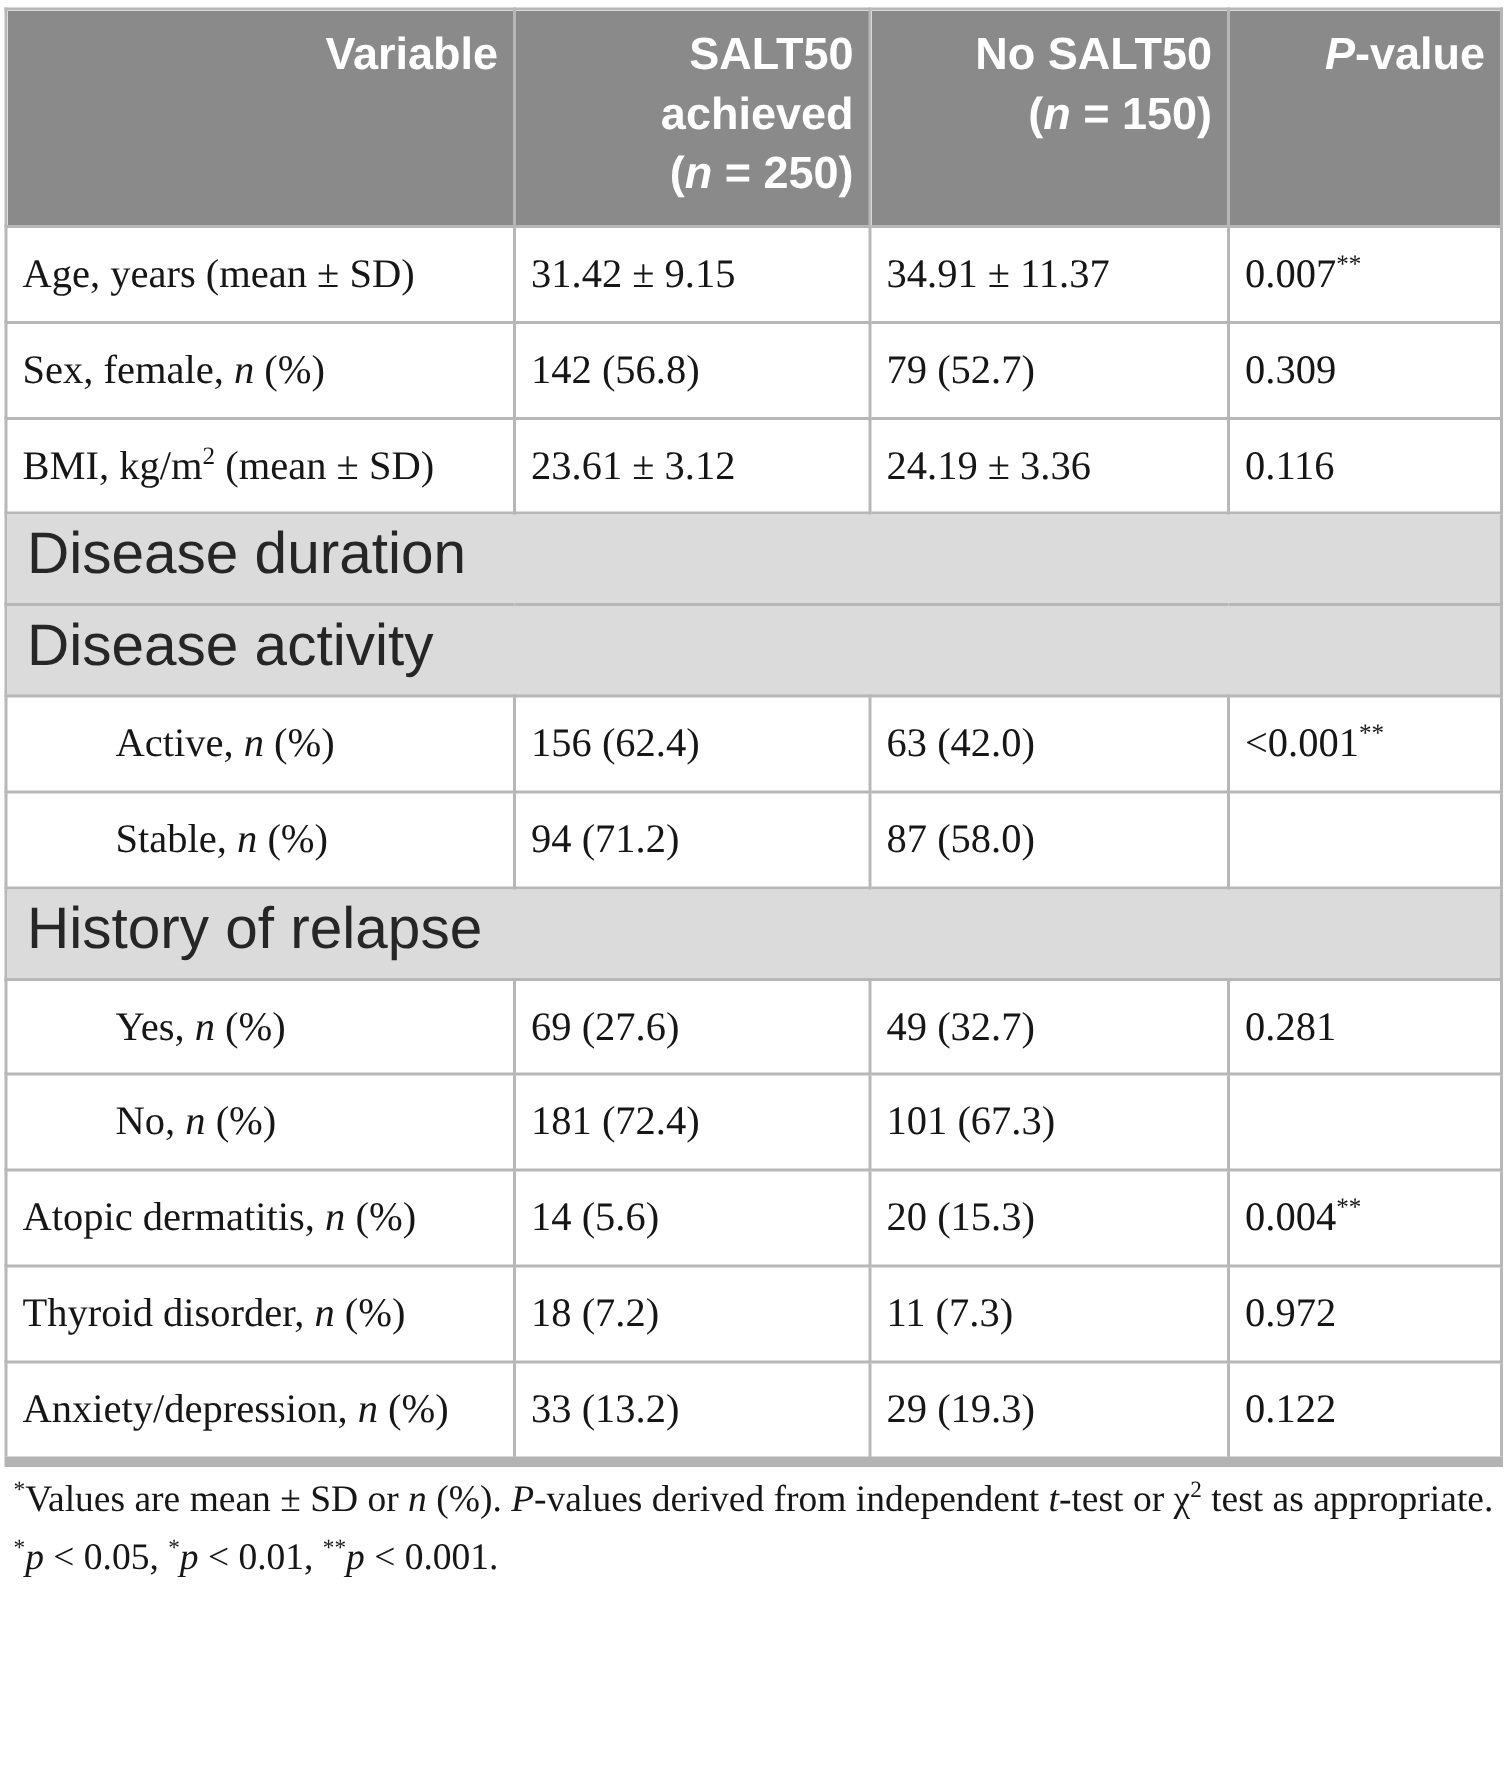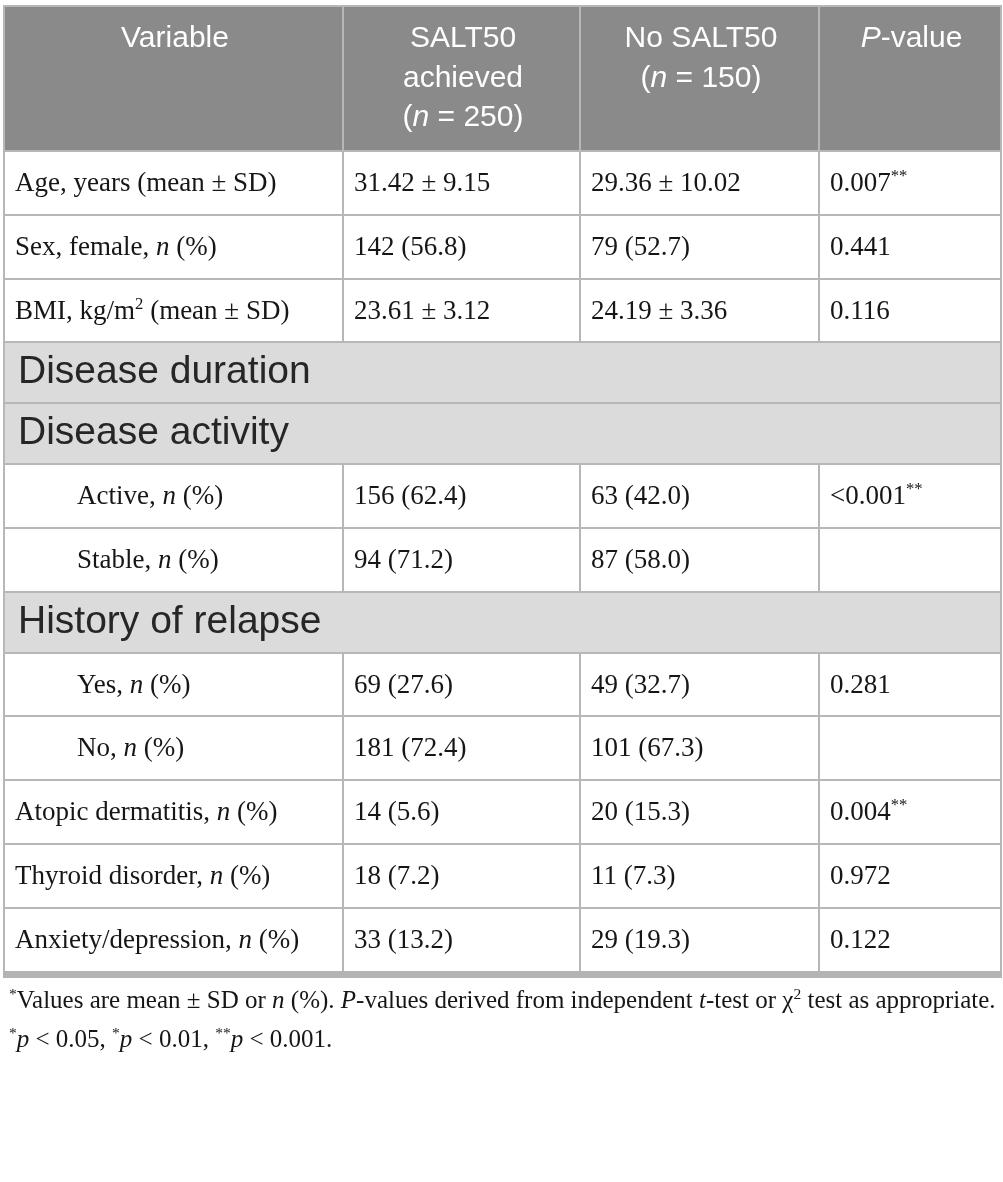--- a/index.html
+++ b/index.html
@@ -23,22 +23,22 @@
   .char-table th, .char-table td {
     border: 2px solid #b7b7b7;
     box-sizing: border-box;
     overflow: hidden;
   }
   .char-table thead th {
     background: #8a8a8a;
     color: #ffffff;
     font-family: "Liberation Sans", sans-serif;
     font-size: 30px;
-    font-weight: normal;
-    text-align: center;
+    font-weight: bold;
+    text-align: right;
     vertical-align: top;
     padding: 10px 10px 14px 13px;
     line-height: 1.32;
   }
   td.cell {
     font-family: "Liberation Serif", "DejaVu Serif", serif;
     font-size: 27px;
     color: #161616;
     text-align: left;
     vertical-align: middle;
@@ -89,28 +89,28 @@
           <th><span>Variable</span></th>
           <th><span>SALT50</span><br><span>achieved</span><br><span>(</span><span class="it">n</span><span> = 250)</span></th>
           <th><span>No SALT50</span><br><span>(</span><span class="it">n</span><span> = 150)</span></th>
           <th><span class="it">P</span><span>-value</span></th>
         </tr>
     </thead>
     <tbody id="table-body">
         <tr>
           <td class="cell"><span>Age, years (mean ± SD)</span></td>
           <td class="cell">31.42 ± 9.15</td>
-          <td class="cell">29.36 ± 10.02</td>
+          <td class="cell">34.91 ± 11.37</td>
           <td class="cell"><span>0.007</span><sup class="sp">**</sup></td>
         </tr>
         <tr>
           <td class="cell"><span>Sex, female, </span><span class="it">n</span><span> (%)</span></td>
           <td class="cell">142 (56.8)</td>
           <td class="cell">79 (52.7)</td>
-          <td class="cell"><span>0.441</span></td>
+          <td class="cell"><span>0.309</span></td>
         </tr>
         <tr>
           <td class="cell"><span>BMI, kg/m</span><sup class="sp">2</sup><span> (mean ± SD)</span></td>
           <td class="cell">23.61 ± 3.12</td>
           <td class="cell">24.19 ± 3.36</td>
           <td class="cell"><span>0.116</span></td>
         </tr>
         <tr>
           <td colspan="4" class="section-cell"><span>Disease duration</span></td>
         </tr>

